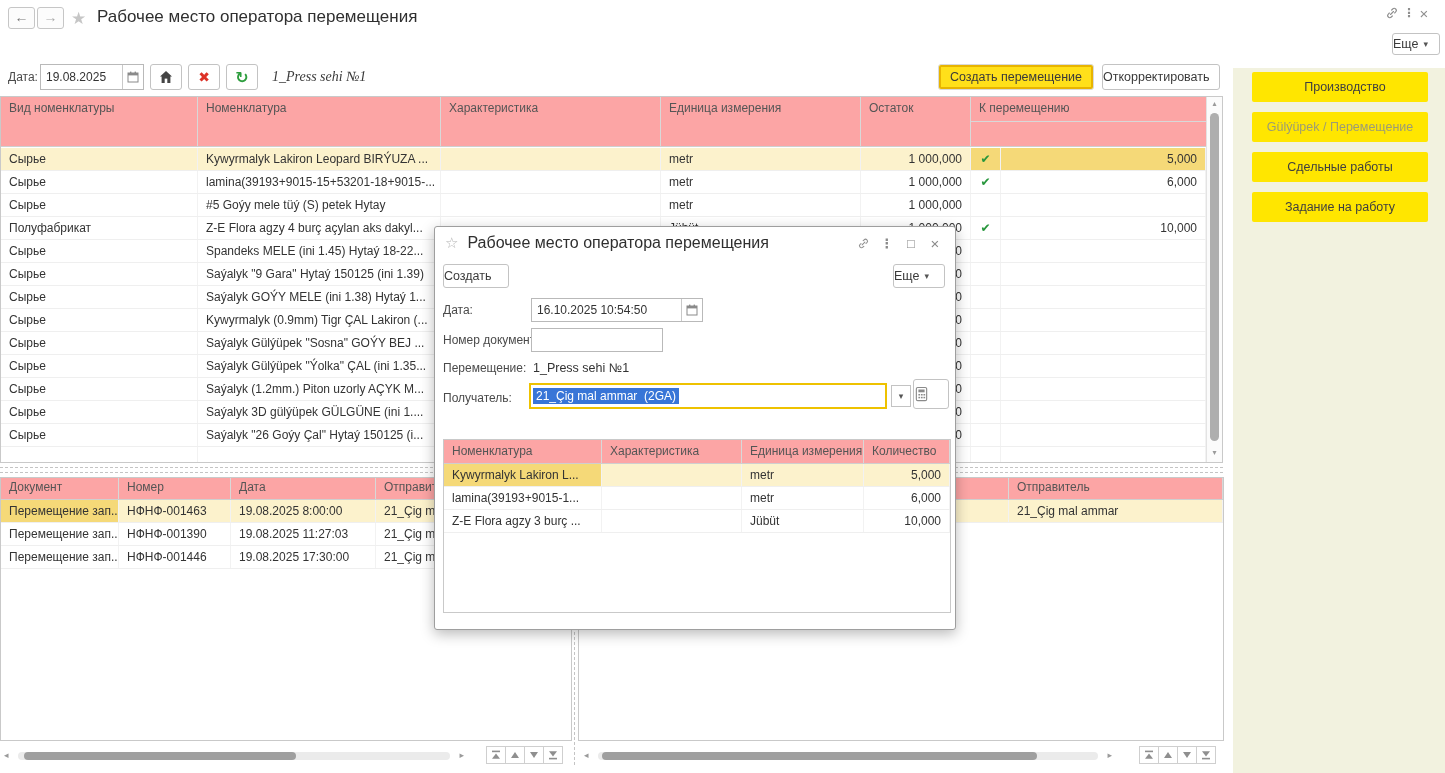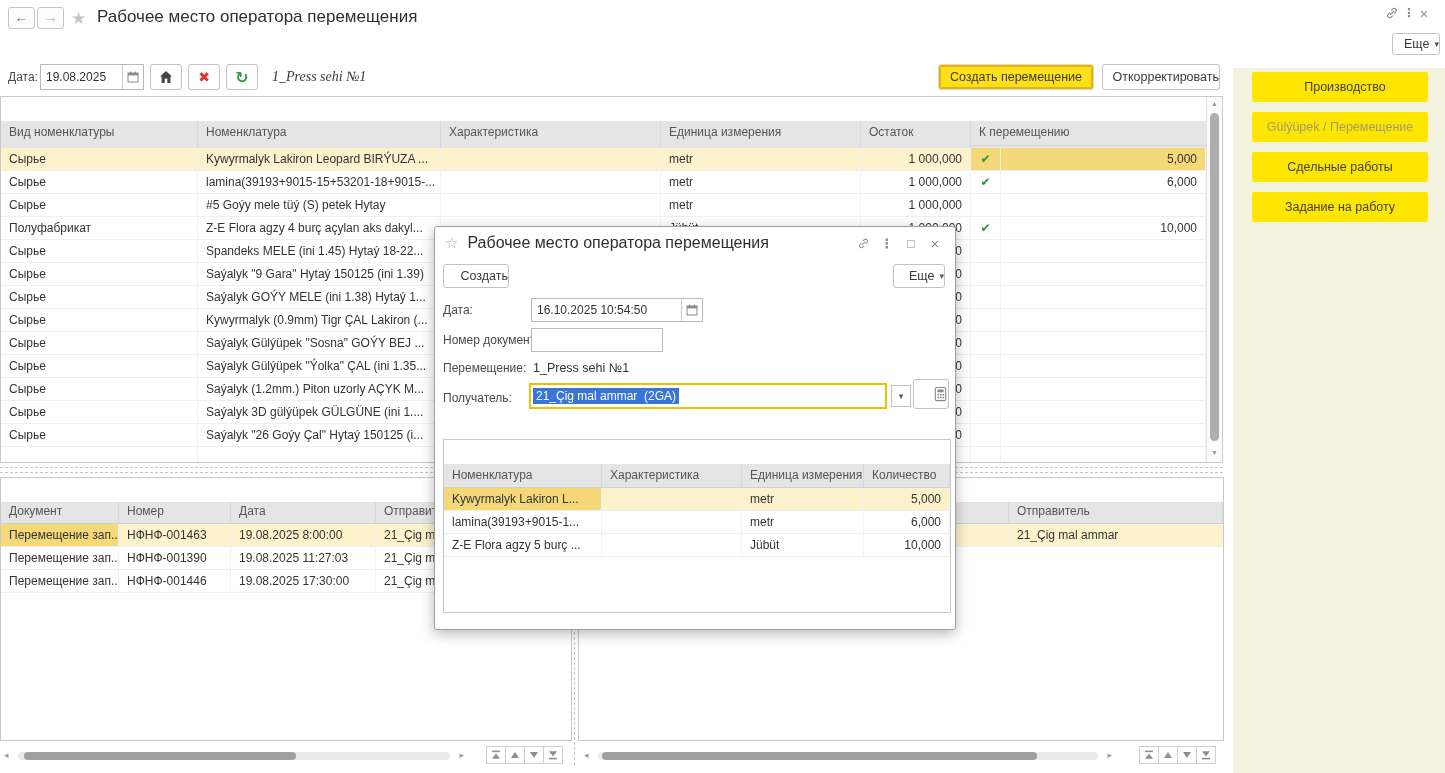--- a/index.html
+++ b/index.html
@@ -12,21 +12,21 @@
   
   .wnav { position:absolute; top:7px; width:27px; height:22px; border:1px solid #c6c6c6;
           border-radius:3px; background:#fcfcfc; color:#777; font-size:14px; line-height:19px;
           text-align:center; cursor:pointer; }
   .wnav.fwd { color:#a9a9a9; }
   .main-star { position:absolute; left:71px; top:8px; font-size:17px; color:#c6c6c6; }
   .main-title { position:absolute; left:97px; top:7px; font-size:17px; color:#2f2f2f; white-space:nowrap; }
   .topicon { position:absolute; top:5px; width:16px; height:16px; color:#8f8f8f;
              display:flex; align-items:center; justify-content:center; font-size:12px; cursor:pointer; }
   .btn-plain { background:#fff; border:1px solid #c3c3c3; border-radius:3px; color:#3a3a3a;
-               display:flex; align-items:center; justify-content:flex-end; gap:5px; font-size:12.5px; cursor:pointer; }
+               display:flex; align-items:center; justify-content:flex-start; gap:5px; font-size:12.5px; cursor:pointer; }
   .more-top { position:absolute; left:1392px; top:33px; width:48px; height:22px; }
   .caret { font-size:9px; color:#555; }
   
   .lbl { position:absolute; color:#4a4a4a; font-size:12px; white-space:nowrap; }
   .inp { position:absolute; display:flex; border:1px solid #b9b9b9; background:#fff; height:26px; }
   .inp input { border:none; outline:none; flex:1; min-width:0; padding:0 5px;
                font:12px "Liberation Sans","DejaVu Sans",sans-serif; color:#333; background:transparent; }
   .calseg { width:21px; border-left:1px solid #c9c9c9; display:flex; align-items:center; justify-content:center; cursor:pointer; }
   .tool-btn { position:absolute; top:64px; width:32px; height:26px; background:#fff; border:1px solid #c3c3c3;
               border-radius:3px; display:flex; align-items:center; justify-content:center; cursor:pointer; }
@@ -41,21 +41,21 @@
   
   .sidebar { position:absolute; left:1233px; top:68px; width:212px; height:705px; background:var(--sidebar-bg); }
   .side-btn { position:relative; margin:10px 17px 0 19px; width:176px; height:30px; background:var(--button-yellow);
               border-radius:2px; display:flex; align-items:center; justify-content:center;
               font-size:12.5px; color:#3f3f3f; cursor:pointer; }
   .side-btn:first-child { margin-top:4px;padding-left:10px; }
   .side-btn.muted { color:#9c9c74; }
   
   .tbox { position:absolute; border:1px solid #c9c9c9; background:#fff; overflow:hidden; }
   .thead, .trow { display:flex; }
-  .thead { background:#e5e5e5; border-bottom:1px solid #cfcfcf;margin-top:24px; }
+  .thead { background:#fca5a5; border-bottom:1px solid #cfcfcf; }
   .hc { padding:4px 8px; color:#555; border-right:1px solid #d8d8d8; overflow:hidden; white-space:nowrap; }
   .trow { height:23px; border-bottom:1px solid #efefef; }
   .tc { padding:0 8px; line-height:22px; overflow:hidden; white-space:nowrap; border-right:1px solid #f2f2f2; }
   .num { text-align:right; }
   .trow.sel { background:var(--row-selected); }
   .tc.cur { background:var(--cell-current); }
   .check { color:var(--check-green); font-size:12px; font-weight:bold; }
   
   .main-thead { height:50px; }
   .main-thead .hc { height:100%; }
@@ -491,20 +491,20 @@
           <div class="tc m3">metr</div>
           <div class="tc m4 num">5,000</div>
         </div>
         <div class="trow">
           <div class="tc m1">lamina(39193+9015-1...</div>
           <div class="tc m2"></div>
           <div class="tc m3">metr</div>
           <div class="tc m4 num">6,000</div>
         </div>
         <div class="trow">
-          <div class="tc m1">Z-E Flora agzy 5 burç ...</div>
+          <div class="tc m1">Z-E Flora agzy 3 burç ...</div>
           <div class="tc m2"></div>
           <div class="tc m3">Jübüt</div>
           <div class="tc m4 num">10,000</div>
         </div>
       </div>
   </div>
 </div>
 
 </body></html>

